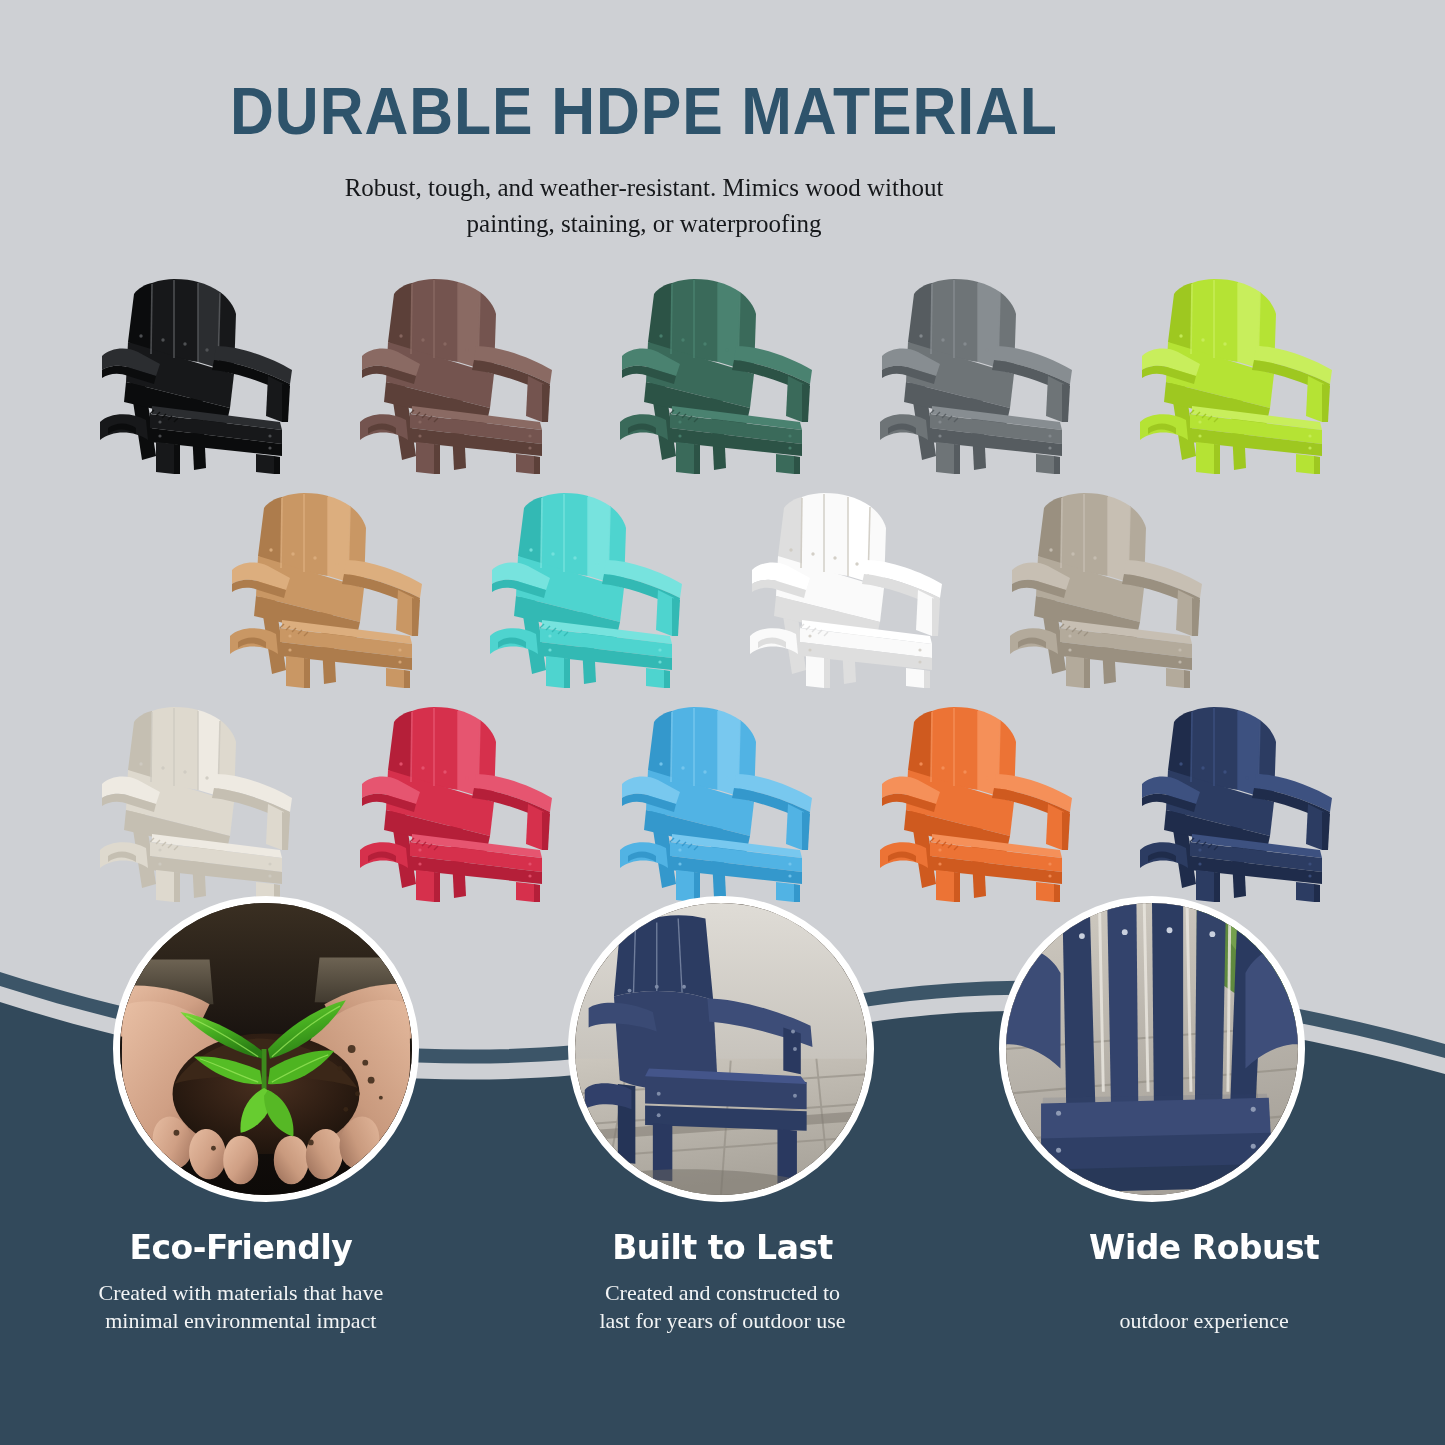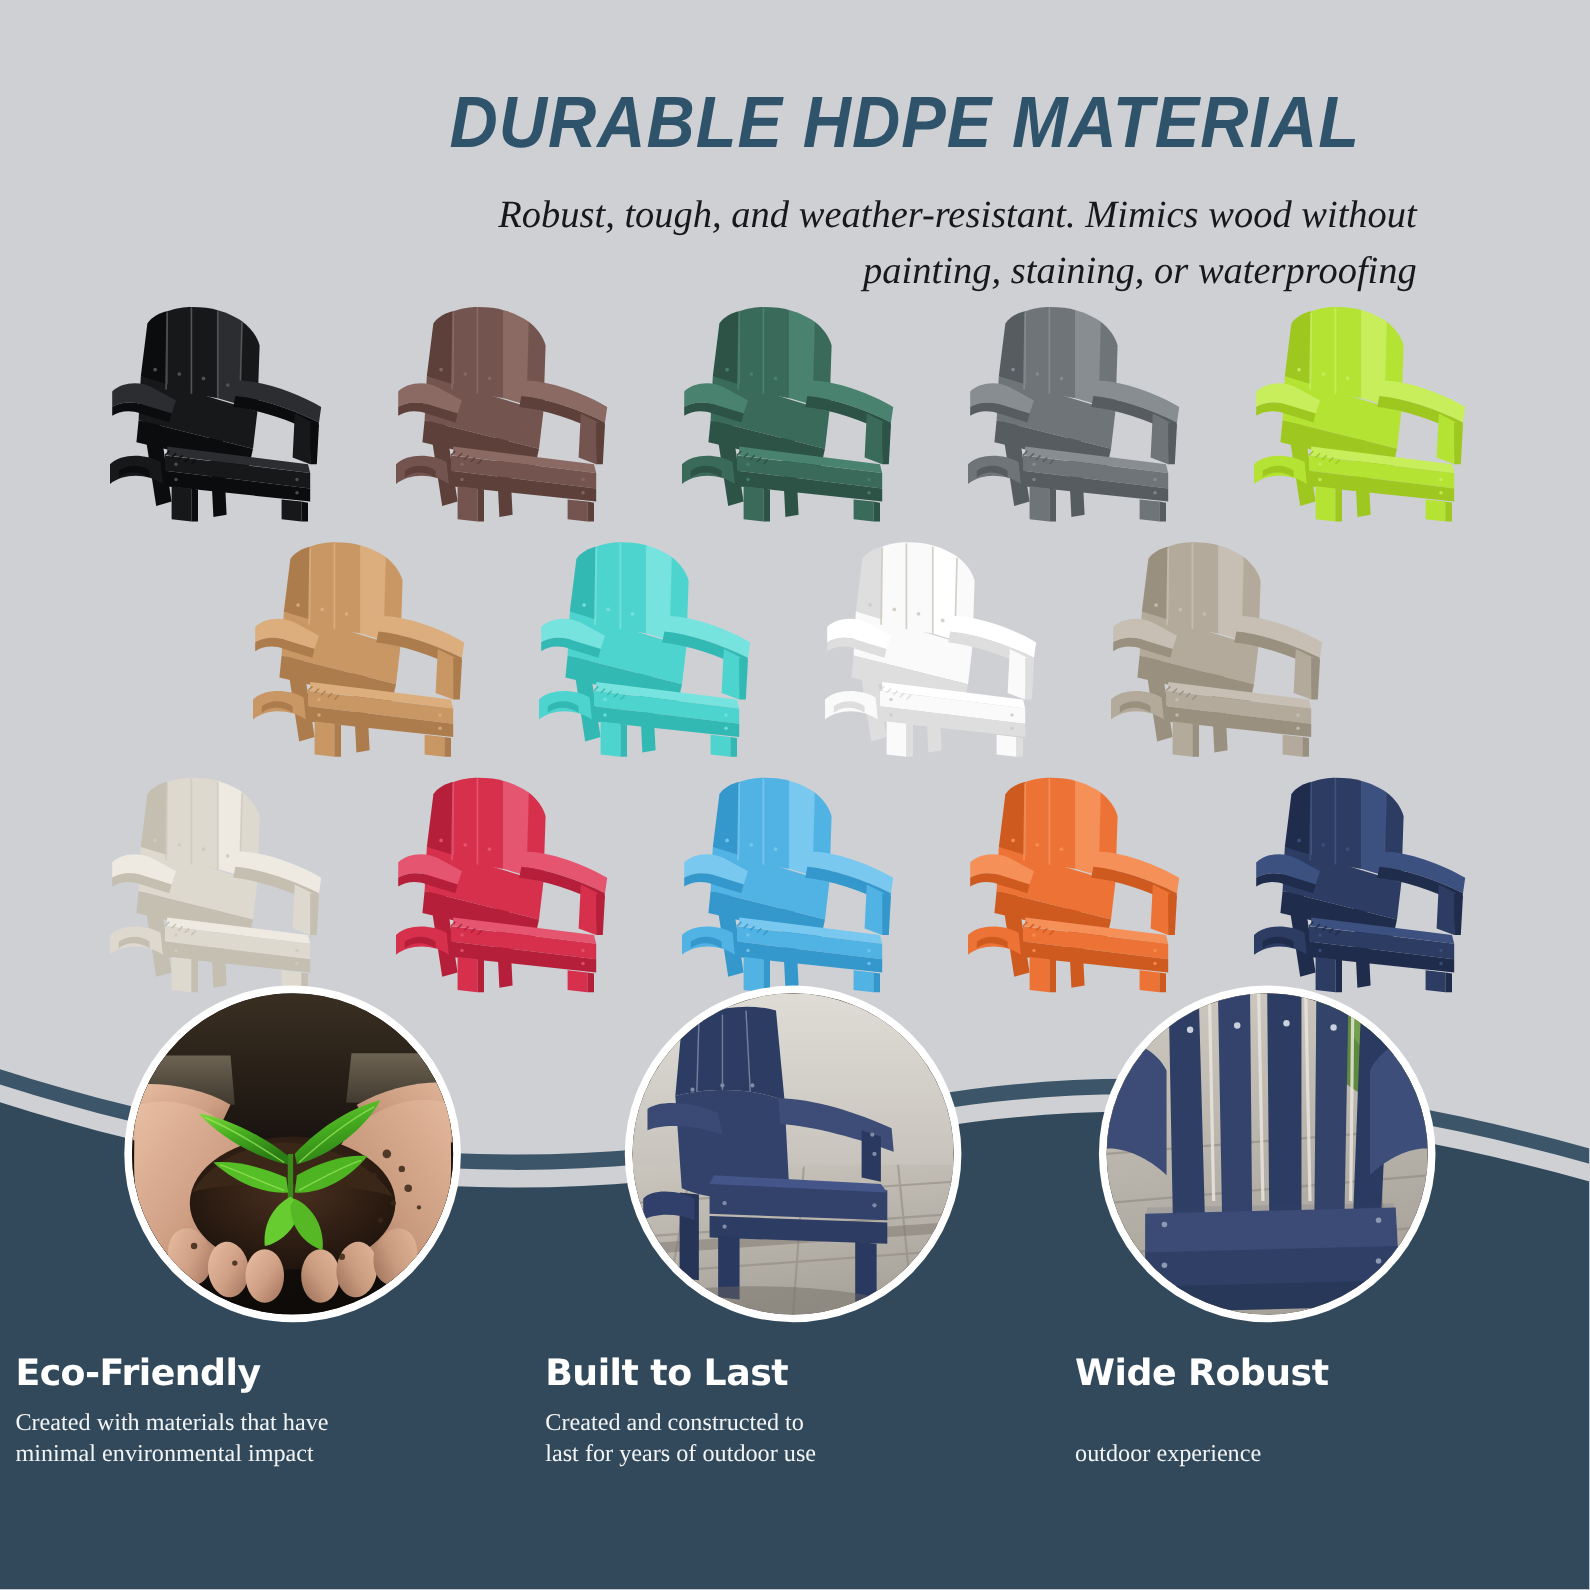--- a/index.html
+++ b/index.html
@@ -6,35 +6,35 @@
   body{
     width:1445px;height:1445px;
     font-family:"Liberation Sans", sans-serif;
     background:#ced0d4;
     overflow:hidden;
     position:relative;
   }
   #stage{position:absolute;inset:0;width:1445px;height:1445px;overflow:hidden;background:#ced0d4;}
 
   
-  .header{position:absolute;left:0;top:0;width:1288px;text-align:right;font-style:italic;}
+  .header{position:absolute;left:0;top:0;width:1288px;text-align:center;}
   .title{
     font-family:"Liberation Sans", sans-serif;
     font-weight:bold;
     font-size:66px;
     letter-spacing:1px;
     color:#2e536b;
     margin:0;
     padding-top:78px;
     line-height:1.0;
     transform:scaleX(0.92);
   }
   .subtitle{
     font-family:"Liberation Serif", serif;
-    font-size:35px;
+    font-size:25px;
     color:#16181b;
     line-height:1.45;
     margin:0;
     padding-top:26px;
   }
 
   
   .grid{position:absolute;left:0;top:262px;width:1445px;}
   .row{display:flex;justify-content:center;align-items:flex-end;}
   .row1{gap:26px;}
@@ -57,21 +57,21 @@
     box-sizing:border-box;
     background:#2a2016;
   }
   .circ svg{display:block;width:100%;height:100%;}
   .c1{left:113px;top:0px;}
   .c2{left:568px;top:0px;}
   .c3{left:999px;top:0px;}
 
   
   .caps{position:absolute;left:0;top:1228px;width:1445px;display:flex;}
-  .cap{flex:1;padding:0 14px;box-sizing:border-box;}
+  .cap{flex:1;text-align:center;padding:0 14px;box-sizing:border-box;}
   .cap h3{
     font-family:"DejaVu Sans", sans-serif;
     font-weight:bold;
     font-size:33px;
     color:#ffffff;
     margin:0 0 12px 0;
     letter-spacing:-0.5px;
   }
   .cap p{
     font-family:"Liberation Serif", serif;

